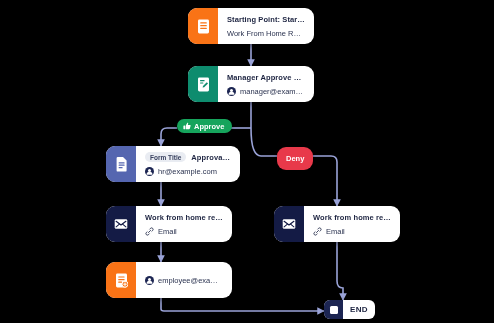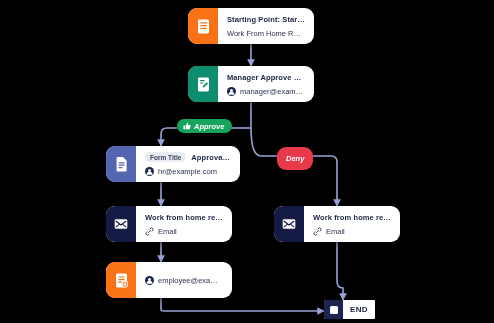--- a/index.html
+++ b/index.html
@@ -120,35 +120,34 @@
     display: flex;
     align-items: center;
     gap: 3px;
     border-radius: 9px;
     padding: 2.5px 8px 2.5px 6px;
     font-size: 7.5px;
     font-weight: bold;
     color: #ffffff;
     box-shadow: 0 1px 3px rgba(0,0,0,0.4);
     white-space: nowrap;
-    font-style: italic;
   }
   #pill-approve { left: 177px; top: 119px; background: #16a45c; }
   #pill-deny    { left: 277px; top: 147px; background: #e8394a; padding: 7px 9px; }
 
   
   #node-end {
     position: absolute;
     left: 324px;
     top: 300px;
     height: 19px;
     display: flex;
     align-items: center;
     background: #ffffff;
-    border-radius: 1px;
+    border-radius: 6px;
     box-shadow: 0 1px 4px rgba(0,0,0,0.45);
     overflow: hidden;
   }
   #node-end .end-badge {
     width: 19px;
     height: 19px;
     background: #1c2552;
     display: flex;
     align-items: center;
     justify-content: center;

